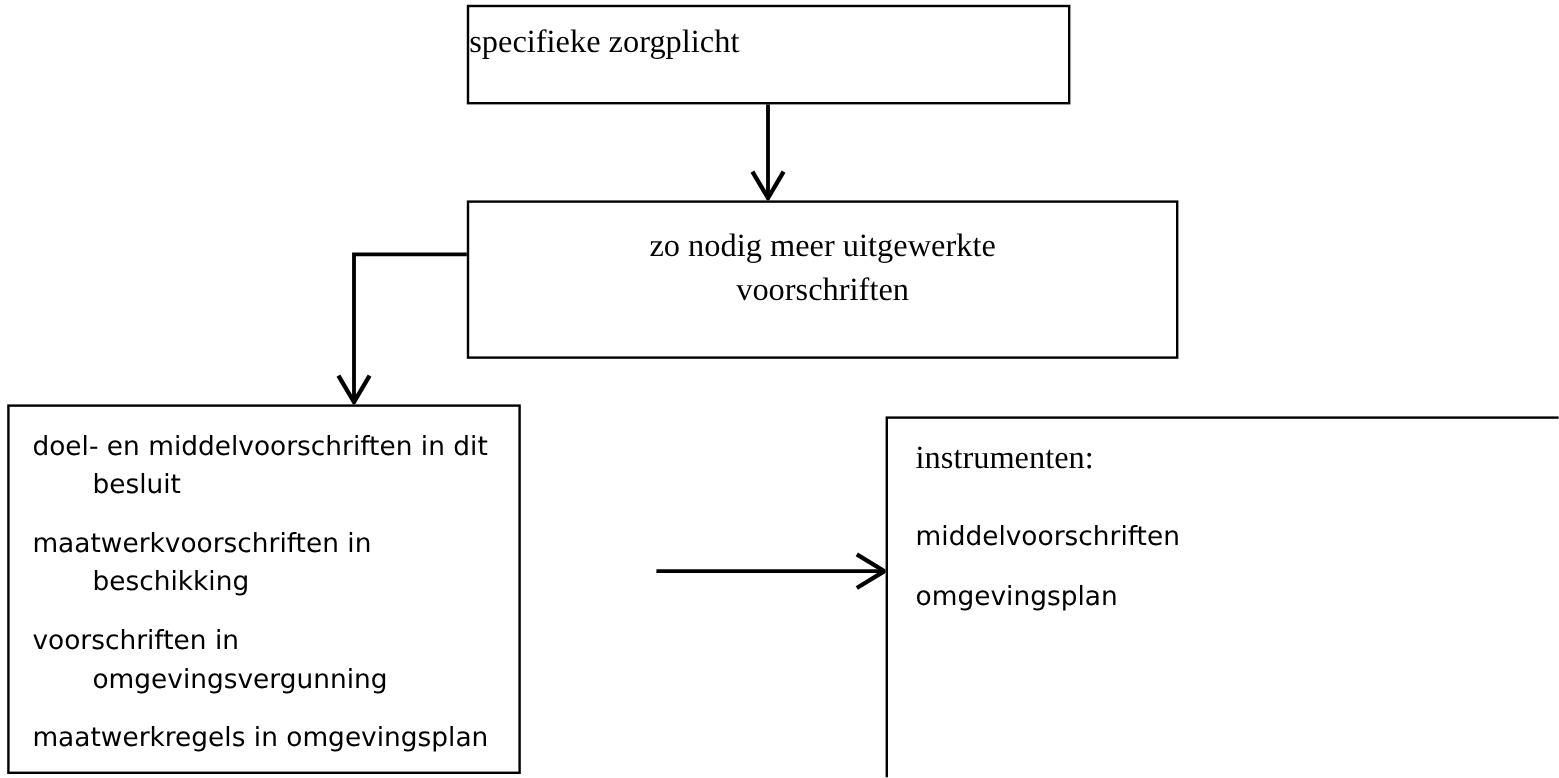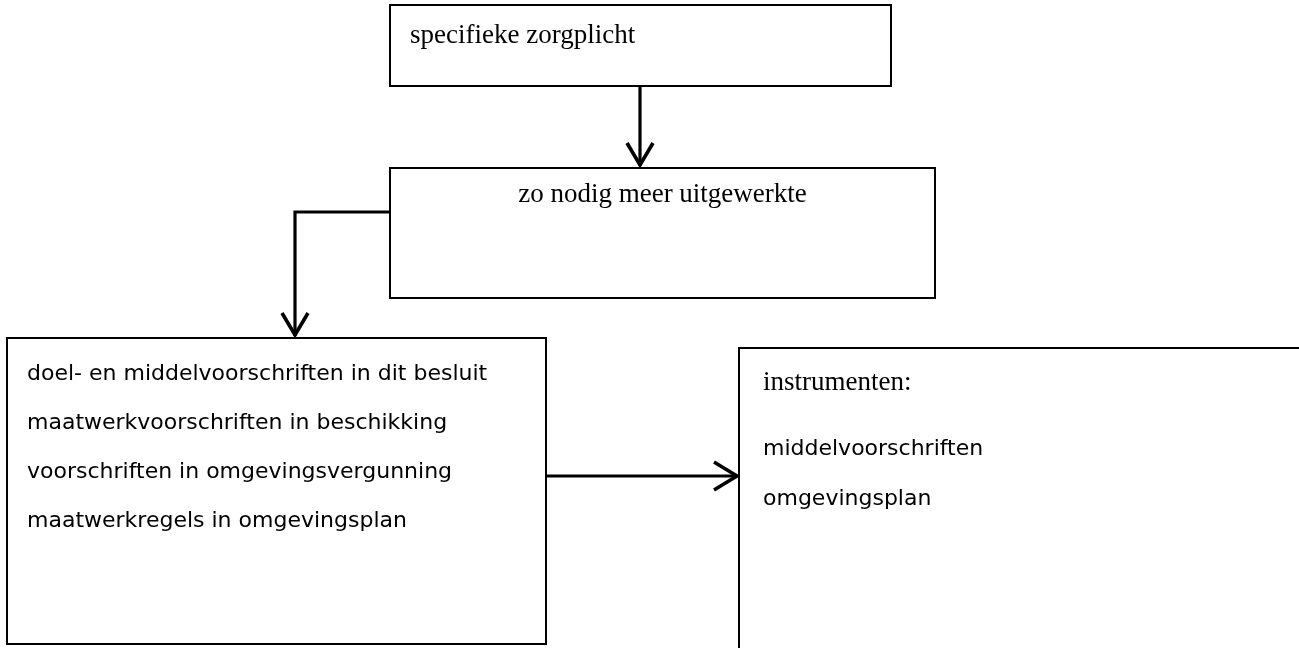--- a/index.html
+++ b/index.html
@@ -45,30 +45,30 @@
     top: 4px;
     width: 503px;
     height: 83px;
     padding-top: 10px;
   }
 
   
   #box-voorschriften {
     left: 389px;
     top: 167px;
-    width: 547px;
+    width: 593px;
     height: 132px;
-    padding-top: 6px;
+    padding-top: 17px;
   }
 
   
   #box-doelmiddel {
     left: 6px;
     top: 337px;
-    width: 541px;
+    width: 428px;
     height: 308px;
     padding: 18px 14px 10px 19px;
     font-family: "DejaVu Sans", "Liberation Sans", sans-serif;
   }
   #box-doelmiddel .para {
     font-size: 22px;
     line-height: 32px;
     padding-left: 50px;
     text-indent: -50px;
     margin: 0 0 17px 0;
@@ -137,25 +137,26 @@
     <polyline points="390,212 295,212 295,336" stroke="#000" stroke-width="3.2" fill="none"></polyline>
     <polyline class="head" points="282,313 295,335 308,313"></polyline>
   </svg>
 
   <svg class="edge" viewBox="0 0 1299 648" width="1299" height="648" aria-hidden="true">
     <line x1="547" y1="476" x2="737" y2="476" stroke="#000" stroke-width="3.2"></line>
     <polyline class="head" points="714,462 737,476 714,490"></polyline>
   </svg>
 
   <div class="node node-serif-center" id="box-zorgplicht">
-    <div class="line" style="align-self:flex-start; margin-left:19px;">specifieke zorgplicht</div>
+    <div class="line" style="align-self:flex-start; ">specifieke zorgplicht</div>
   </div>
 
   <div class="node node-serif-center" id="box-voorschriften">
     <div class="line">zo nodig meer uitgewerkte</div>
+    <div class="line">voorschriften</div>
   </div>
 
   <div class="node" id="box-doelmiddel">
     <p class="para">doel- en middelvoorschriften in dit besluit</p>
     <p class="para">maatwerkvoorschriften in beschikking</p>
     <p class="para">voorschriften in omgevingsvergunning</p>
     <p class="para">maatwerkregels in omgevingsplan</p>
   </div>
 
   <div class="node" id="box-instrumenten">

